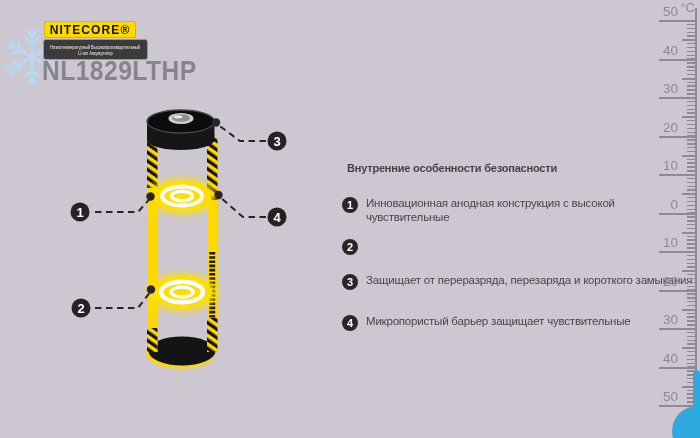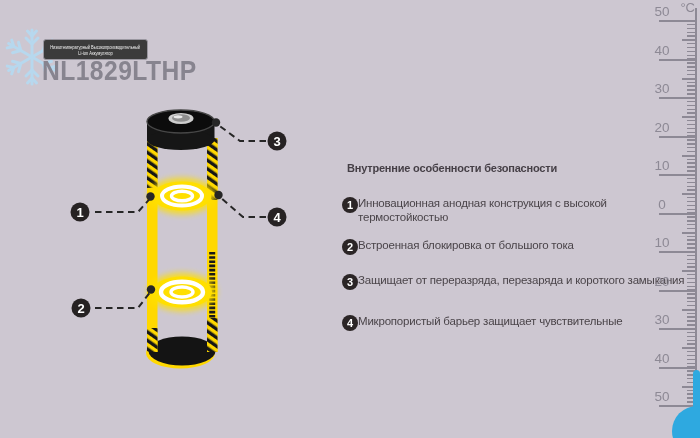--- a/index.html
+++ b/index.html
@@ -15,25 +15,25 @@
          align-items:center;justify-content:center;color:#f2f2f2;overflow:hidden;}
   .badge .bl{font-size:5px;line-height:6px;white-space:nowrap;transform:scaleX(.8);}
   .model{position:absolute;left:42px;top:55px;font-size:28px;font-weight:bold;color:#87848f;
          letter-spacing:.5px;transform:scaleX(.88);transform-origin:left center;white-space:nowrap;}
   
   .features{position:absolute;left:342px;top:162px;width:345px;color:#4a4449;}
   .f-title{margin-left:5px;font-size:11px;font-weight:bold;color:#453f46;letter-spacing:-.2px;white-space:nowrap;}
   .f-item{position:absolute;left:0;display:flex;align-items:flex-start;}
   .f-num{flex:0 0 16px;width:16px;height:16px;margin-top:0;border-radius:50%;background:#2b2526;
          color:#fff;font-size:11px;font-weight:bold;text-align:center;line-height:16px;}
-  .f-text{margin-left:0;font-size:11.5px;line-height:13.5px;letter-spacing:-.2px;}
+  .f-text{margin-left:8px;font-size:11.5px;line-height:13.5px;letter-spacing:-.2px;}
   .f-line{display:block;white-space:nowrap;}
   
   .thermo-unit{position:absolute;top:0;right:5px;font-size:13px;color:#8d8995;}
-  .t-label{position:absolute;right:22px;width:32px;text-align:center;font-size:13.5px;color:#8d8995;}
+  .t-label{position:absolute;right:22px;width:32px;text-align:right;font-size:13.5px;color:#8d8995;}
   .t-long{position:absolute;right:4px;width:37px;height:2px;background:#8d8995;}
   .t-mid{position:absolute;right:4px;width:14px;height:1.5px;background:#8d8995;}
   .t-comb{position:absolute;right:4px;width:9px;top:20px;height:387px;
           background:repeating-linear-gradient(to bottom,#8d8995 0 1.4px,transparent 1.4px 3.85px);}
   .t-rail{position:absolute;right:3px;top:8px;width:2px;height:430px;background:#8d8995;}
   .t-stem{position:absolute;right:0;top:370px;width:7px;height:68px;background:#2ea9e0;border-radius:4px 4px 0 0;}
   .t-bulb{position:absolute;right:-22px;top:406px;width:50px;height:50px;border-radius:50%;background:#2ea9e0;}
   
   .battery{position:absolute;left:40px;top:95px;}
   .battery text{font-family:"Liberation Sans",sans-serif;}
@@ -53,20 +53,21 @@
           <line x1="0" y1="-21" x2="4.5" y2="-26"></line>
       </g>
       <use href="#arm" transform="rotate(60)"></use>
         <use href="#arm" transform="rotate(120)"></use>
       <use href="#arm" transform="rotate(180)"></use>
         <use href="#arm" transform="rotate(240)"></use>
       <use href="#arm" transform="rotate(300)"></use>
     </g>
   </svg>
 
+  <div class="logo">NITECORE®</div>
   <div class="badge">
     <span class="bl">Низкотемпературный Высокопроизводительный</span>
     <span class="bl">Li-ion Аккумулятор</span>
   </div>
   <div class="model">NL1829LTHP</div>
 
   <svg class="battery" width="310" height="300" viewBox="40 95 310 300">
     <defs>
       <pattern id="hz" patternUnits="userSpaceOnUse" width="7" height="7" patternTransform="rotate(-55)">
         <rect width="7" height="7" fill="#ffd800"></rect>
@@ -139,29 +140,26 @@
     </g>
   </svg>
 
   <div class="features">
     <div class="f-title">Внутренние особенности безопасности</div>
 
     <div class="f-item" style="top:35px;">
       <span class="f-num">1</span>
       <span class="f-text">
         <span class="f-line">Инновационная анодная конструкция с высокой</span>
-        <span class="f-line">термостойкостью</span>
+        <span class="f-line">чувствительные</span>
       </span>
     </div>
 
     <div class="f-item" style="top:77px;">
       <span class="f-num">2</span>
-      <span class="f-text">
-        <span class="f-line">Встроенная блокировка от большого тока</span>
-      </span>
     </div>
 
     <div class="f-item" style="top:112px;">
       <span class="f-num">3</span>
       <span class="f-text">
         <span class="f-line">Защищает от переразряда, перезаряда и короткого замыкания</span>
       </span>
     </div>
 
     <div class="f-item" style="top:153px;">

